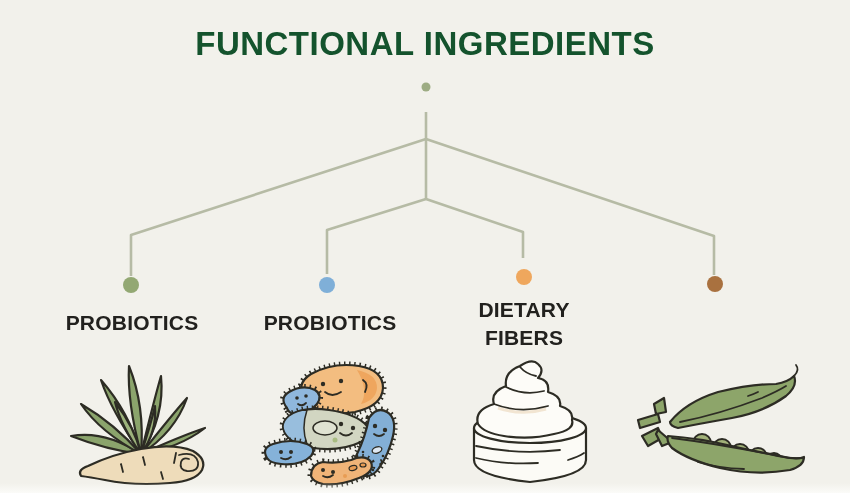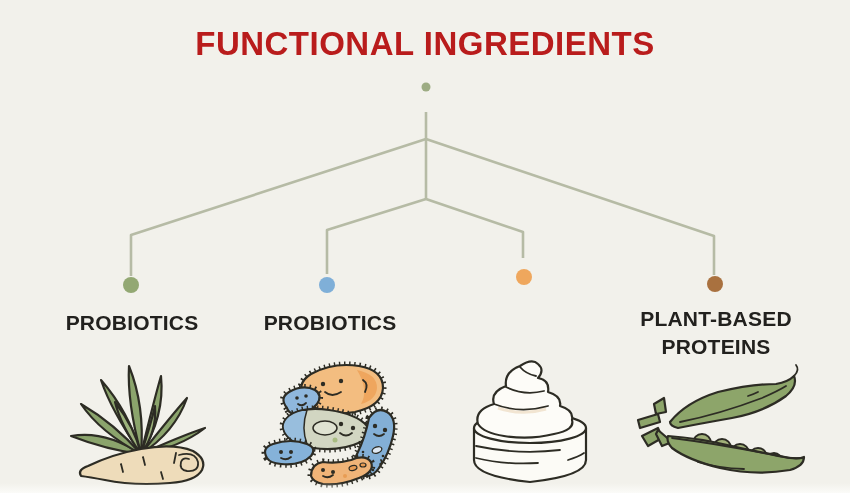--- a/index.html
+++ b/index.html
@@ -4,21 +4,21 @@
 <style>
   html,body{margin:0;padding:0;}
   body{font-family:"Liberation Sans","DejaVu Sans",sans-serif;}
   #stage{
     position:relative;width:850px;height:493px;overflow:hidden;
     background:#f2f1eb;
   }
   .title{
     position:absolute;left:0;top:24px;width:850px;height:40px;
     text-align:center;font-size:33px;line-height:40px;font-weight:700;
-    letter-spacing:0.5px;color:#b91c1c;
+    letter-spacing:0.5px;color:#14532d;
   }
   .tree{position:absolute;left:0;top:0;}
   .cat-label{
     position:absolute;text-align:center;font-size:21px;line-height:28px;
     font-weight:700;color:#22211e;letter-spacing:0.2px;
   }
   .lbl-prebiotics{left:32px;top:309px;width:200px;}
   .lbl-probiotics{left:230px;top:309px;width:200px;}
   .lbl-dietary{left:459px;top:296px;width:130px;}
   .lbl-plant{left:626px;top:305px;width:180px;}
@@ -53,21 +53,21 @@
     </g>
     <circle cx="426" cy="87" r="4.5" fill="#9dac83"></circle>
     <circle cx="131" cy="285" r="8" fill="#93a873"></circle>
     <circle cx="327" cy="285" r="8" fill="#7fafd8"></circle>
     <circle cx="524" cy="277" r="8" fill="#efa75d"></circle>
     <circle cx="715" cy="284" r="8" fill="#a9713f"></circle>
   </svg>
 
   <div class="cat-label lbl-prebiotics">PROBIOTICS</div>
   <div class="cat-label lbl-probiotics">PROBIOTICS</div>
-  <div class="cat-label lbl-plant">PLANT-BASED PROTEINS</div>
+  <div class="cat-label lbl-dietary">DIETARY FIBERS</div>
 
   <svg class="icon-svg ic-prebiotics" width="160" height="138" viewBox="0 0 160 138" aria-label="chicory-root-plant-icon">
     <g class="outline" fill="#8ba46c">
       <path d="M86,100 Q52,96 16,82 Q50,76 86,100 Z"></path>
       <path d="M86,100 Q45,78 26,50 Q60,70 86,100 Z"></path>
       <path d="M86,100 Q56,56 46,26 Q74,58 86,100 Z"></path>
       <path d="M86,100 Q72,48 74,12 Q90,52 86,100 Z"></path>
       <path d="M86,100 Q98,50 106,22 Q110,62 86,100 Z"></path>
       <path d="M86,100 Q116,62 132,44 Q120,78 86,100 Z"></path>
       <path d="M86,100 Q126,82 150,74 Q124,94 86,100 Z"></path>

